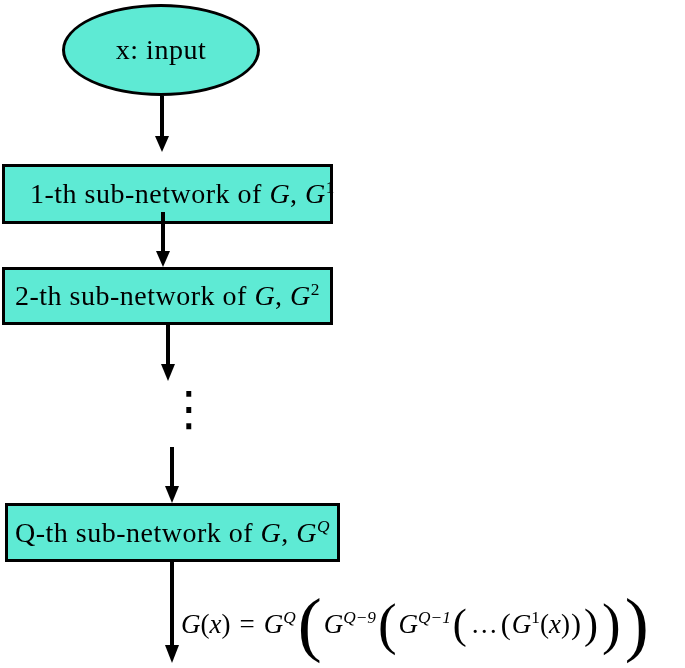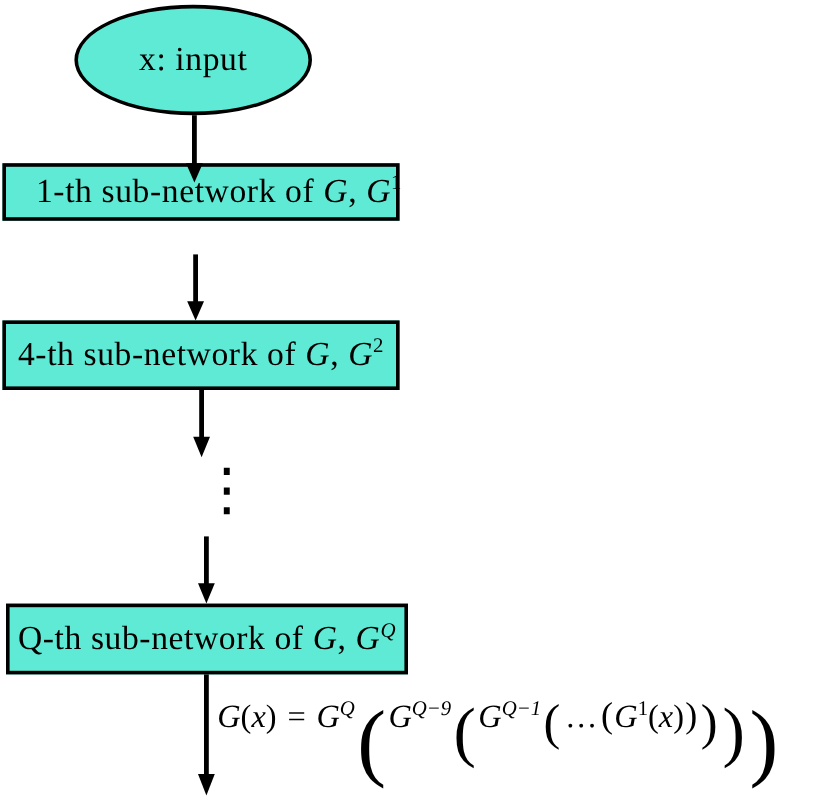--- a/index.html
+++ b/index.html
@@ -29,21 +29,21 @@
     z-index: 2; pointer-events: none;
   }
   .vdots {
     position: absolute; left: 165px; top: 384px;
     font-family: "DejaVu Sans", sans-serif;
     font-size: 48px; line-height: 1;
     z-index: 1;
   }
   .formula {
     position: absolute; left: 181px; top: 582px; height: 84px;
-    display: flex; align-items: flex-start;
+    display: flex; align-items: center;
     font-size: 27px; white-space: nowrap;
     z-index: 1;
   }
   .formula .grp { display: inline-block; }
   .formula sup { font-size: 0.64em; line-height: 0; }
   .formula .eq { margin: 0 9px; }
   .formula .paren { display: inline-block; font-style: normal; line-height: 1; }
   .formula .p1 { font-size: 72px; margin: 0 2px; }
   .formula .p2 { font-size: 56px; margin: 0 2px; }
   .formula .p3 { font-size: 42px; margin: 0 2px; }
@@ -52,26 +52,26 @@
 </style>
 </head>
 <body>
 
 <div class="canvas">
 
   <div class="node ellipse" style="left:62px; top:4px; width:198px; height:92px;">
     <span class="node-label">x: input</span>
   </div>
 
-  <div class="node" style="left:2px; top:136px; width:331px; height:48px;padding-left:30px;">
+  <div class="node" style="left:2px; top:164px; width:331px; height:60px;padding-left:30px;">
     <span class="node-label"><span>1-th sub-network of </span><span class="mi">G</span><span>, </span><span class="mi">G</span><sup>1</sup></span>
   </div>
 
   <div class="node" style="left:2px; top:267px; width:331px; height:58px;">
-    <span class="node-label"><span>4-th sub-network of </span><span class="mi">G</span><span>, </span><span class="mi">G</span><sup>2</sup></span>
+    <span class="node-label"><span>2-th sub-network of </span><span class="mi">G</span><span>, </span><span class="mi">G</span><sup>2</sup></span>
   </div>
 
   <div class="vdots">⋮</div>
 
   <div class="node" style="left:5px; top:503px; width:335px; height:59px;">
     <span class="node-label"><span>Q-th sub-network of </span><span class="mi">G</span><span>, </span><span class="mi">G</span><sup class="mi">Q</sup></span>
   </div>
 
   <svg class="svg-layer" viewBox="0 0 685 668" xmlns="http://www.w3.org/2000/svg">
 

